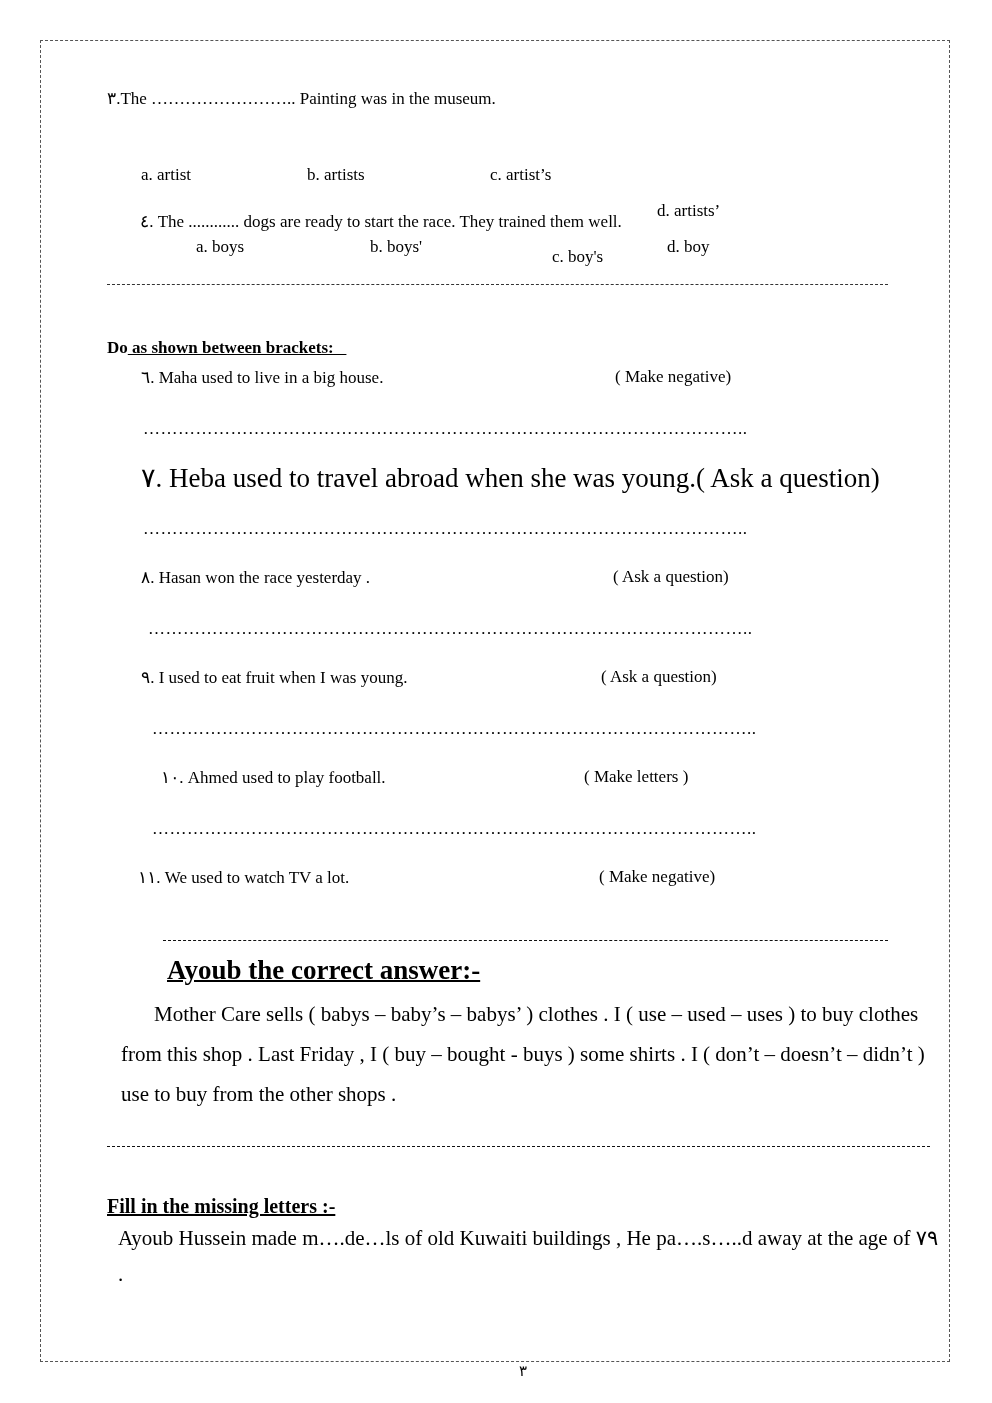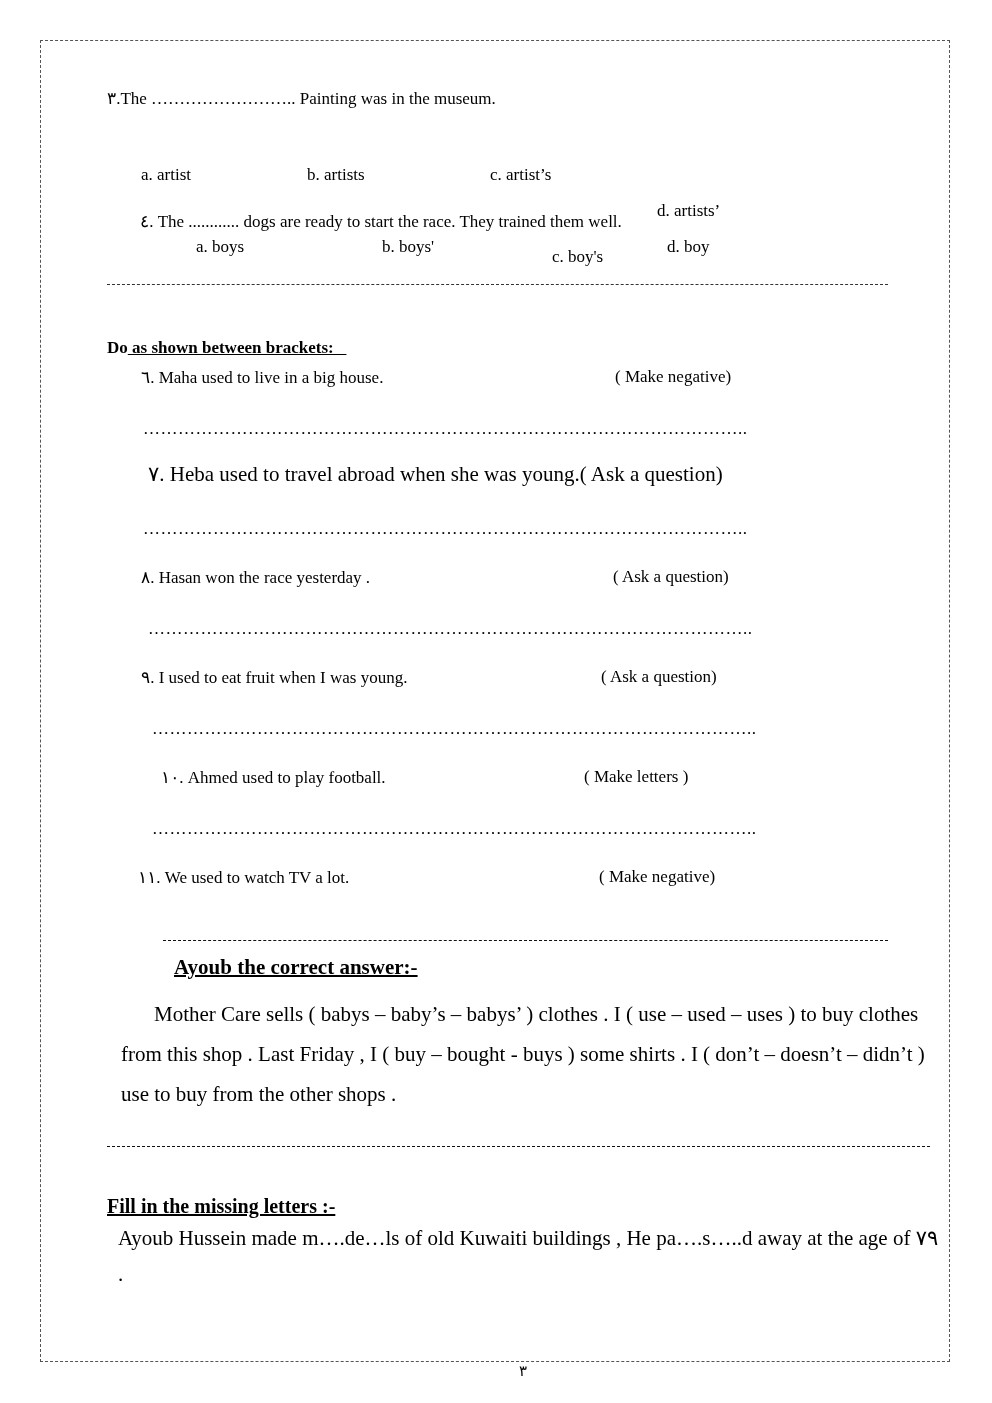--- a/index.html
+++ b/index.html
@@ -2,21 +2,21 @@
 <html><head>
 <meta charset="utf-8">
 <style>
   html, body { margin:0; padding:0; background:#ffffff; }
   body { width:992px; height:1403px; position:relative; overflow:hidden;
          font-family:"Liberation Serif", "DejaVu Serif", serif; color:#000; }
   .frame { position:absolute; left:40px; top:40px; width:910px; height:1322px;
            border:1px dashed #555; box-sizing:border-box; }
   .abs { position:absolute; white-space:nowrap; }
   .s17 { font-size:17px; }
-  .s21 { font-size:21px;margin-left:7px; }
+  .s21 { font-size:27px; }
   .bold { font-weight:bold; }
   .ul { text-decoration:underline; }
   .dashline { position:absolute; border-top:1px dashed #333; height:0; }
   .dots { position:absolute; font-size:17px; letter-spacing:0.5px; white-space:nowrap; overflow:hidden; }
   .heading-ul { text-decoration:underline; text-decoration-thickness:2px; }
   .para { position:absolute; left:107px; width:826px; font-size:21px; line-height:40px; }
   .fill { position:absolute; left:118px; width:826px; font-size:21px; line-height:36px; }
   .pageno { position:absolute; left:519px; top:1362px; font-size:15px; }
 </style>
 </head>
@@ -32,21 +32,21 @@
 <div class="abs s17" style="left:141px; top:165px;">a.  artist</div>
 <div class="abs s17" style="left:307px; top:165px;">b. artists</div>
 <div class="abs s17" style="left:490px; top:165px;">c. artist’s</div>
 <div class="abs s17" style="left:657px; top:165px;margin-top:36px;">d. artists’</div>
 
 <div class="abs s17" style="left:140px; top:211px;">
   <span>٤.</span>
   <span>The ............ dogs are ready to start the race. They trained them well.</span>
 </div>
 <div class="abs s17" style="left:196px; top:237px;">a.   boys</div>
-<div class="abs s17" style="left:370px; top:237px;margin-left:12px;">b. boys'</div>
+<div class="abs s17" style="left:370px; top:237px;">b. boys'</div>
 <div class="abs s17" style="left:552px; top:237px;margin-top:10px;">c. boy's</div>
 <div class="abs s17" style="left:667px; top:237px;">d. boy</div>
 
 <div class="dashline" style="left:107px; top:284px; width:781px;"></div>
 
 <div class="abs s17 bold" style="left:107px; top:338px;">
   <span>Do</span><span class="ul" style="white-space:pre;"> as shown between brackets:   </span>
 </div>
 
 <div class="abs s17" style="left:141px; top:367px;">

